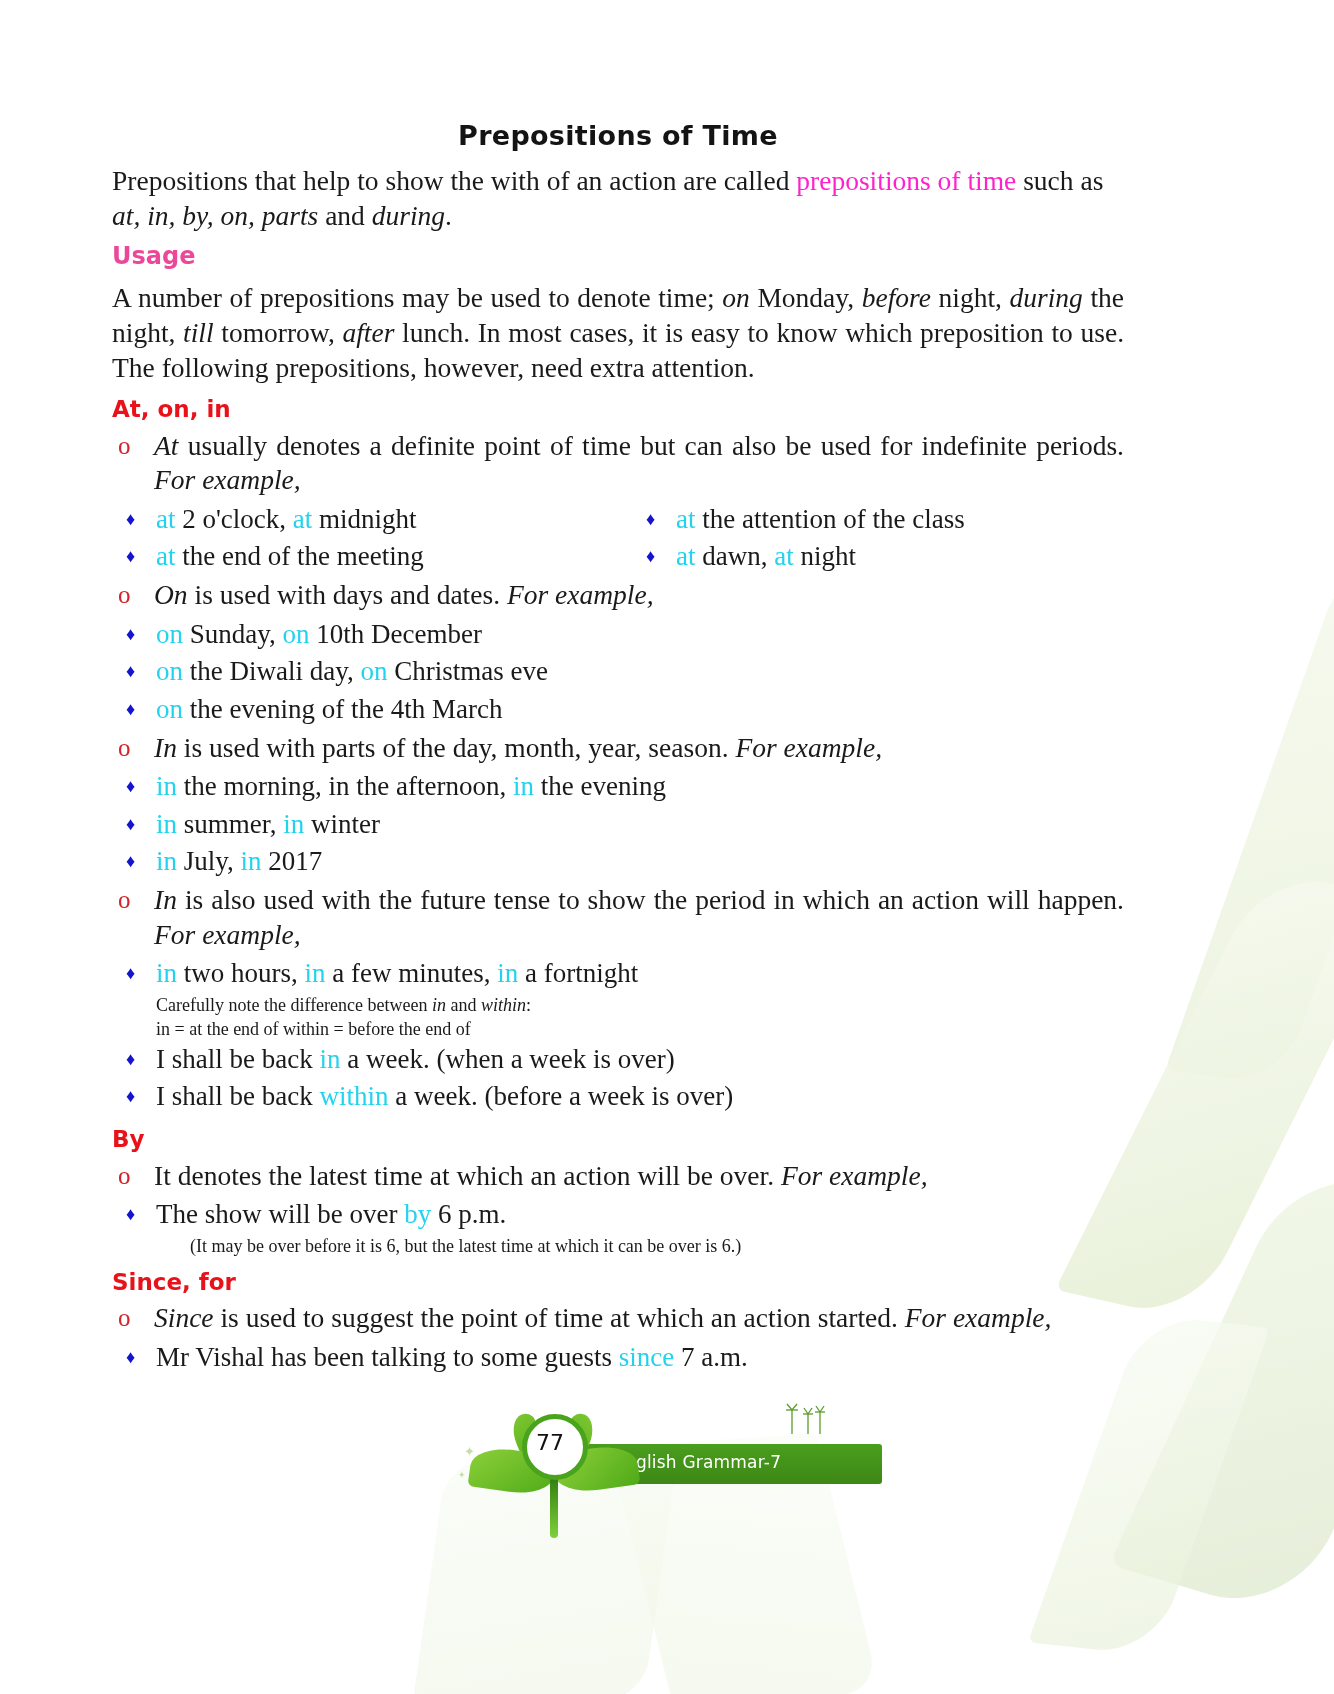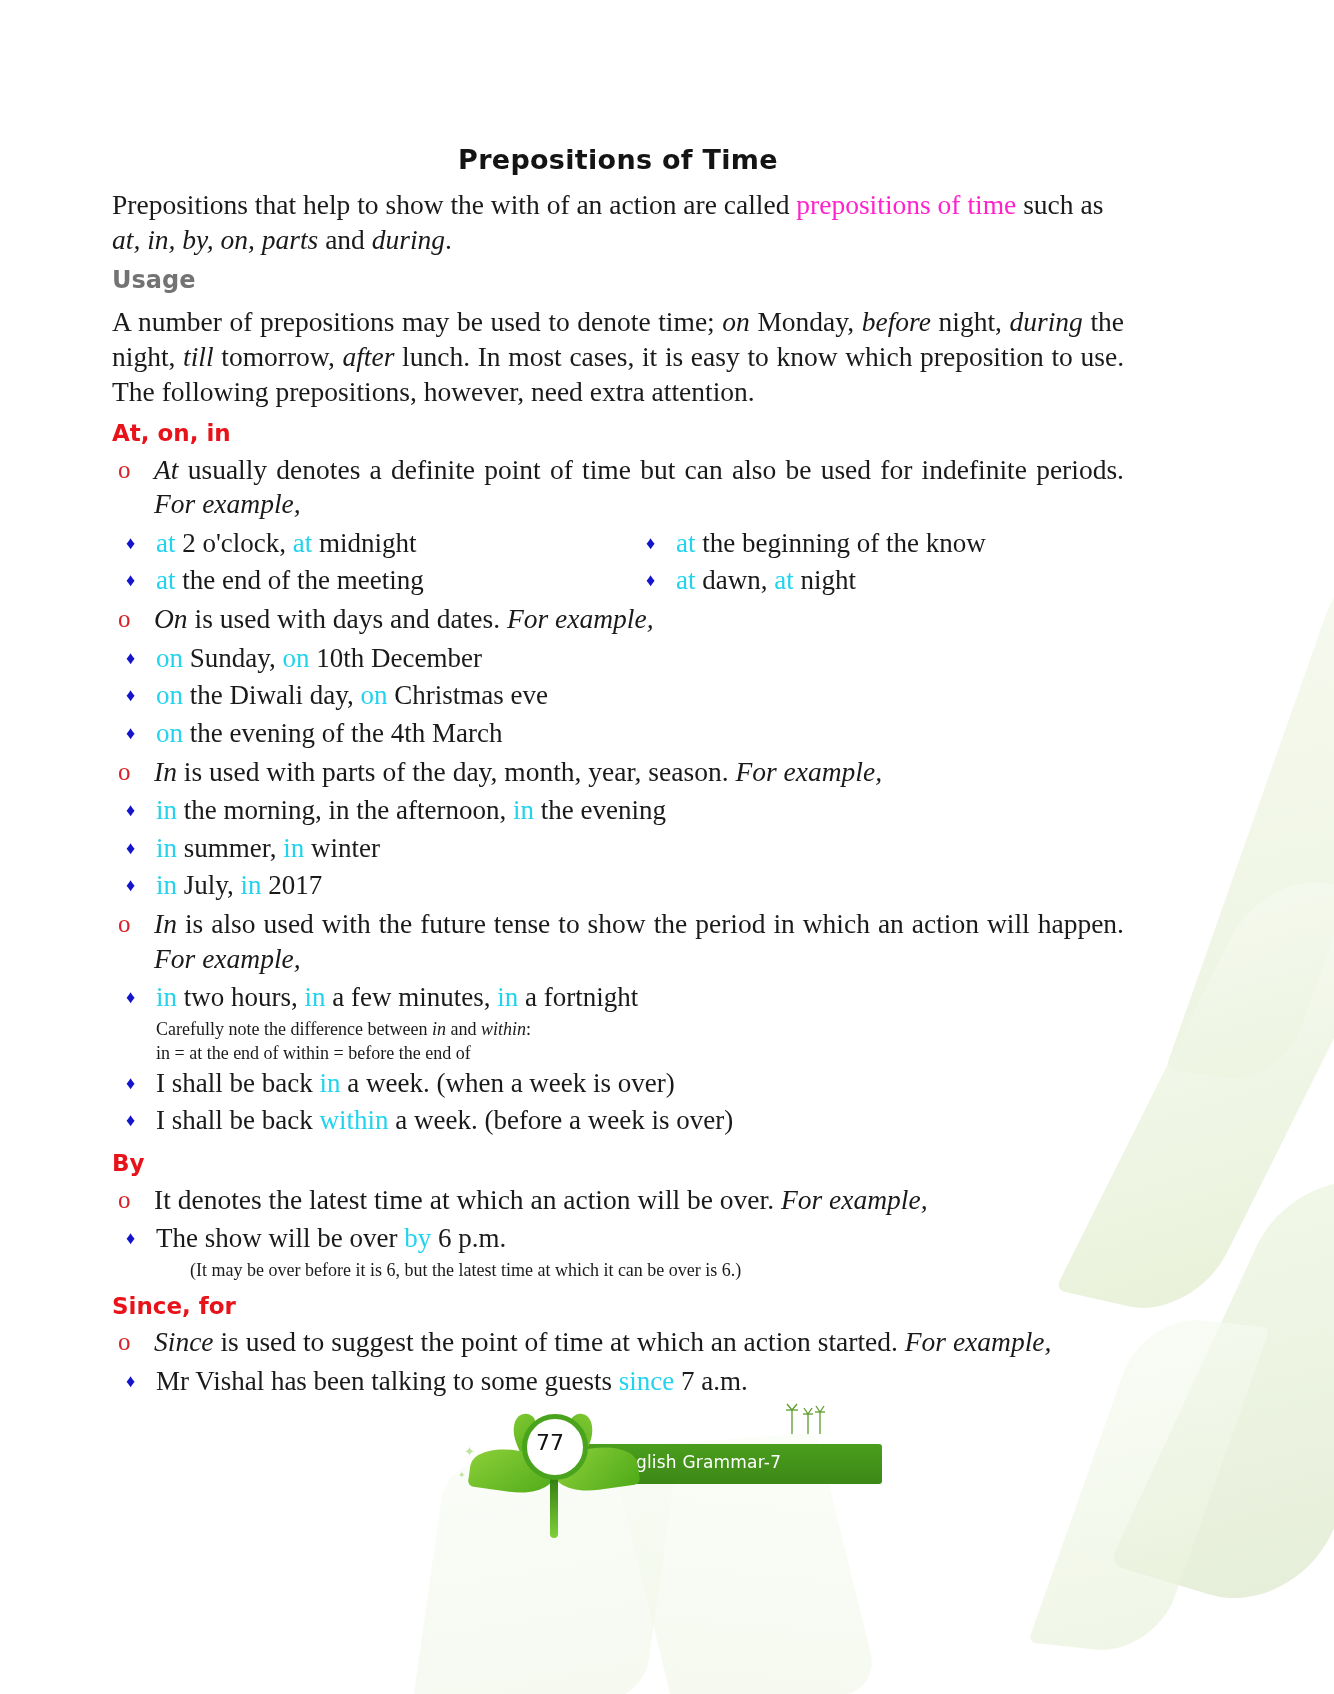--- a/index.html
+++ b/index.html
@@ -79,21 +79,21 @@
 
   
   .page {
     position: relative;
     z-index: 2;
     padding: 0;
   }
   .content {
     position: absolute;
     left: 112px;
-    top: 144px;
+    top: 120px;
     width: 1012px;
   }
 
   h1.title {
     font-family: "DejaVu Sans", "Liberation Sans", sans-serif;
     font-weight: bold;
     font-size: 27px;
     letter-spacing: .3px;
     text-align: center;
     margin: 0 0 12px 0;
@@ -106,21 +106,21 @@
     margin: 0 0 4px 0;
     text-align: justify;
     text-justify: inter-word;
   }
   p.para.lead { text-align: left; }
 
   .sec-head-green {
     font-family: "DejaVu Sans", "Liberation Sans", sans-serif;
     font-weight: bold;
     font-size: 24px;
-    color: #737373;
+    color: #ec4899;
     margin: 10px 0 10px 0;
     line-height: 1.1;
   }
   .sec-head-red {
     font-family: "DejaVu Sans", "Liberation Sans", sans-serif;
     font-weight: bold;
     font-size: 23px;
     color: #e8131a;
     margin: 12px 0 6px 0;
     line-height: 1.1;
@@ -354,21 +354,21 @@
             <li>
               <span class="m2">♦</span>
               <span class="kw">at</span><span> 2 o'clock, </span><span class="kw">at</span><span> midnight</span>
             </li>
           </ul>
         </div>
         <div class="col-b">
           <ul class="lvl2">
             <li>
               <span class="m2">♦</span>
-              <span class="kw">at</span><span> the beginning of the know</span>
+              <span class="kw">at</span><span> the attention of the class</span>
             </li>
           </ul>
         </div>
       </div>
       <div class="row">
         <div class="col-a">
           <ul class="lvl2">
             <li>
               <span class="m2">♦</span>
               <span class="kw">at</span><span> the end of the meeting</span>

